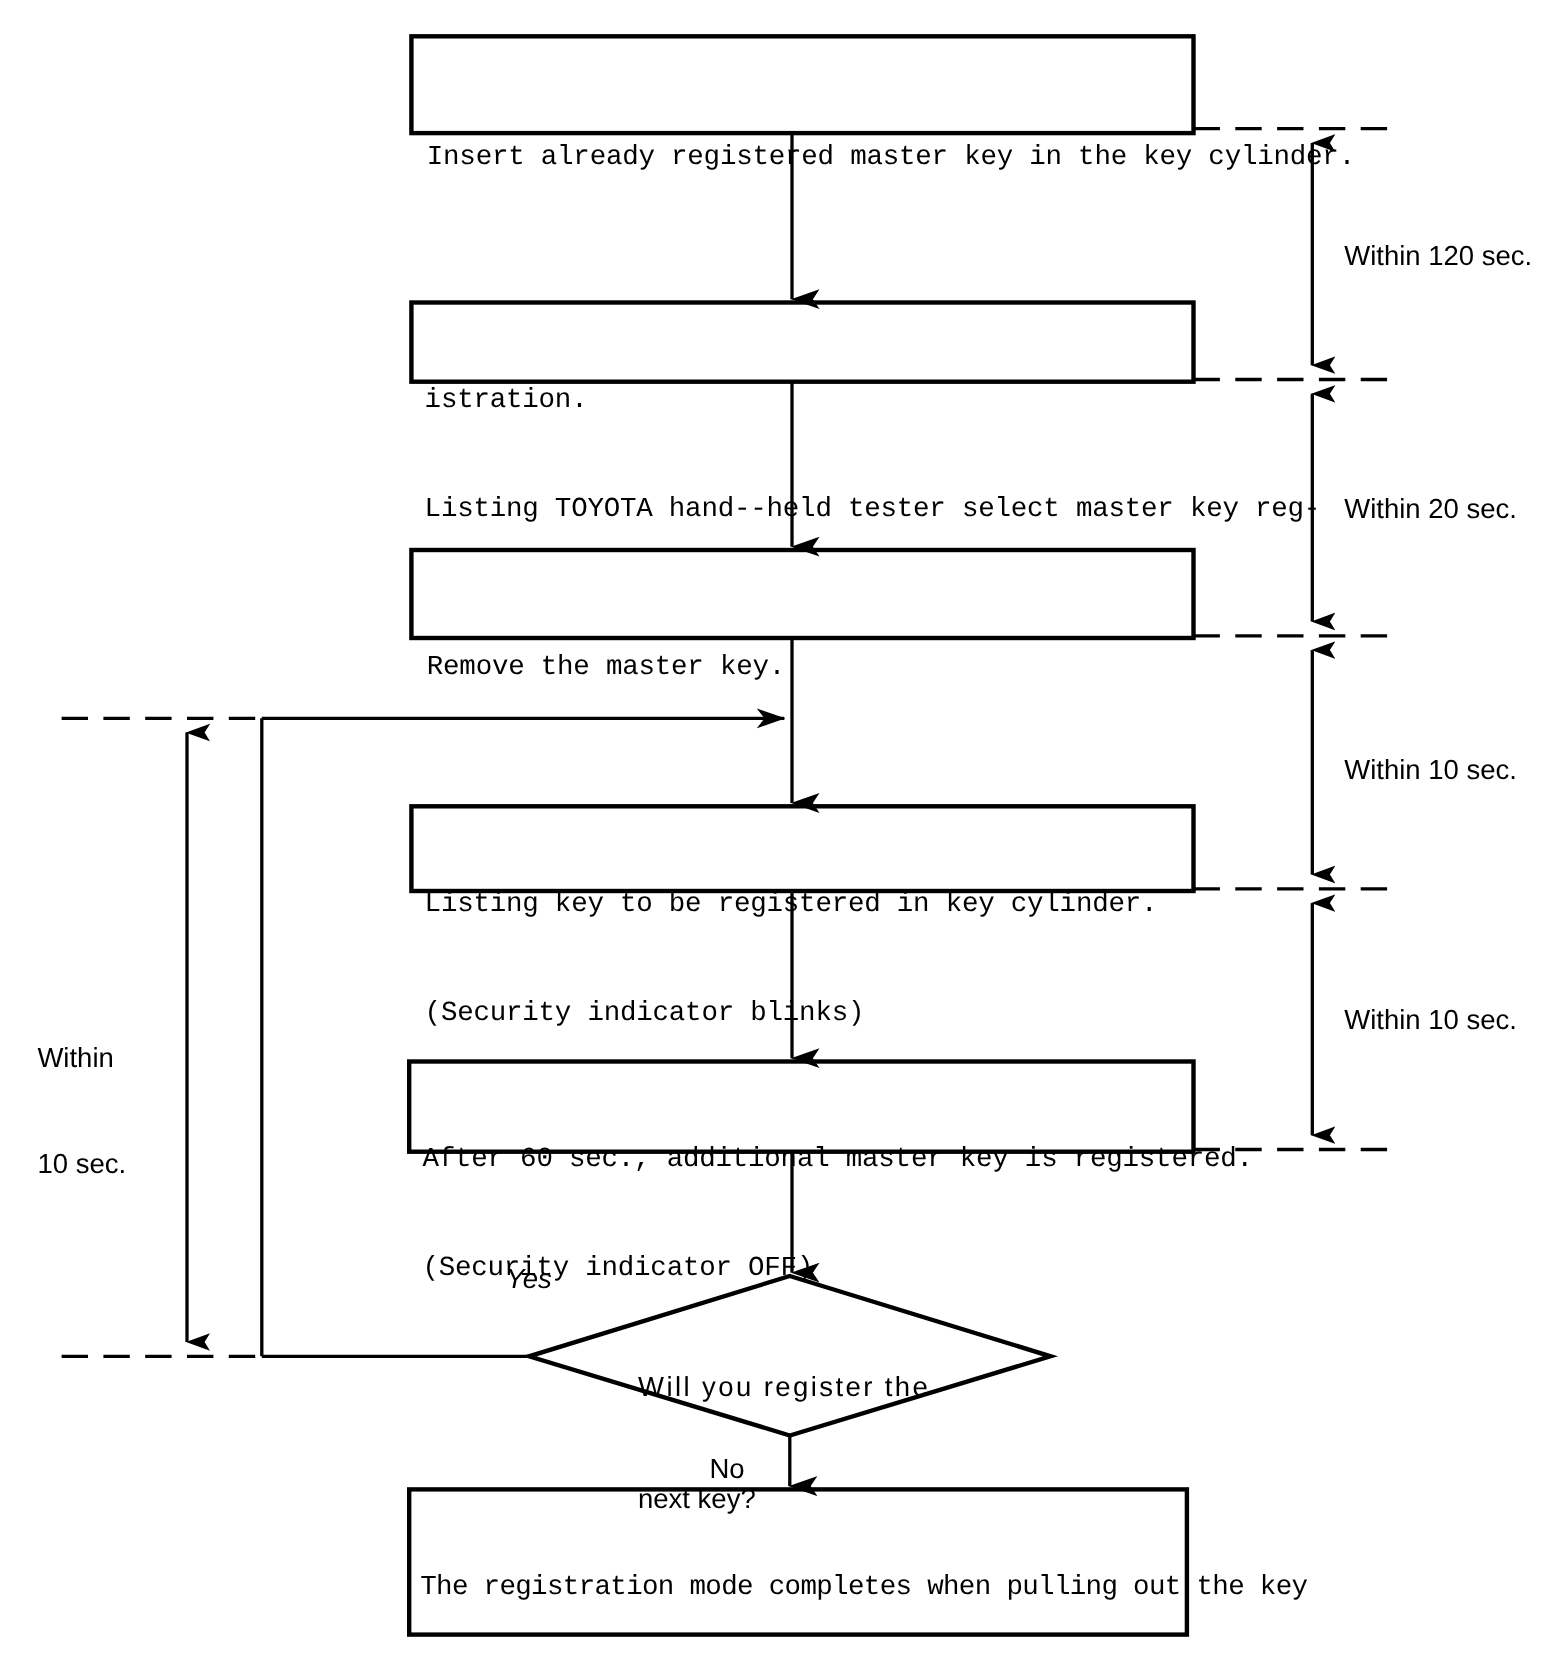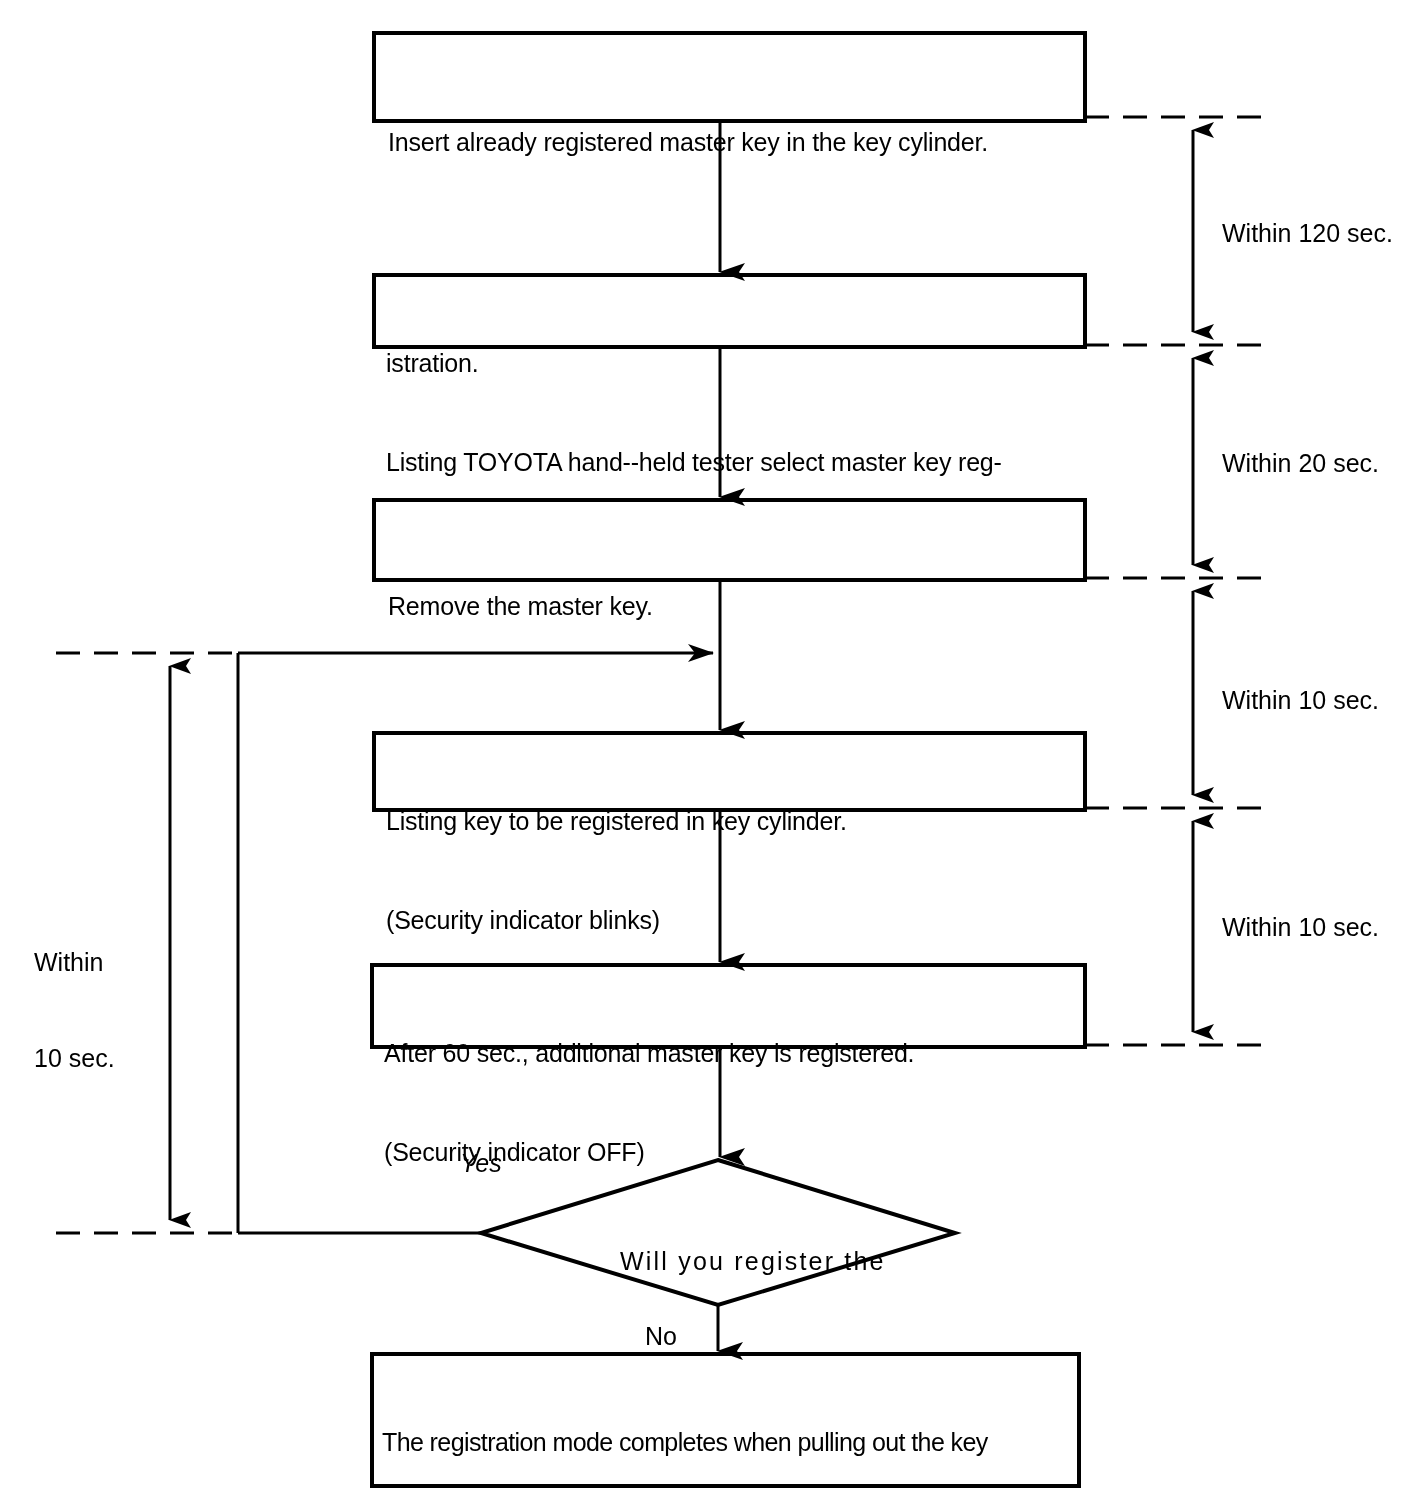--- a/index.html
+++ b/index.html
@@ -8,21 +8,21 @@
     width:1408px;
     height:1504px;
     background:#ffffff;
     overflow:hidden;
     font-family:"Liberation Sans", sans-serif;
   }
   svg#flow{position:absolute;left:0;top:0;width:1408px;height:1504px;}
   .node-text{
     position:absolute;
     color:#000;
-    font-family:Liberation Sans, sans-serif;
+    font-family:Liberation Mono, monospace;
     font-size:25px;
     line-height:33px;
     white-space:pre;
     letter-spacing:-0.2px;
   }
   .label-text{
     position:absolute;
     color:#000;
     font-family:"Liberation Sans", sans-serif;
     font-size:25px;
@@ -123,22 +123,23 @@
   <div class="node-text" style="left:386px; top:739px;">
     <div>Listing key to be registered in key cylinder.</div>
     <div>(Security indicator blinks)</div>
   </div>
 
   <div class="node-text" style="left:384px; top:971px;">
     <div>After 60 sec., additional master key is registered.</div>
     <div>(Security indicator OFF)</div>
   </div>
 
-  <div class="decision-text" style="left:580px; top:1176px;margin-left:40px;">
+  <div class="decision-text" style="left:580px; top:1176px;">
     <div class="spaced">Will you register the</div>
+    <div>next key?</div>
   </div>
 
   <div class="node-text tight" style="left:382px; top:1360px;">
     <div>The registration mode completes when pulling out the key</div>
     
     
   </div>
 
   <div class="branch-text" style="left:460px; top:1149px;font-style:italic;">Yes</div>
 

